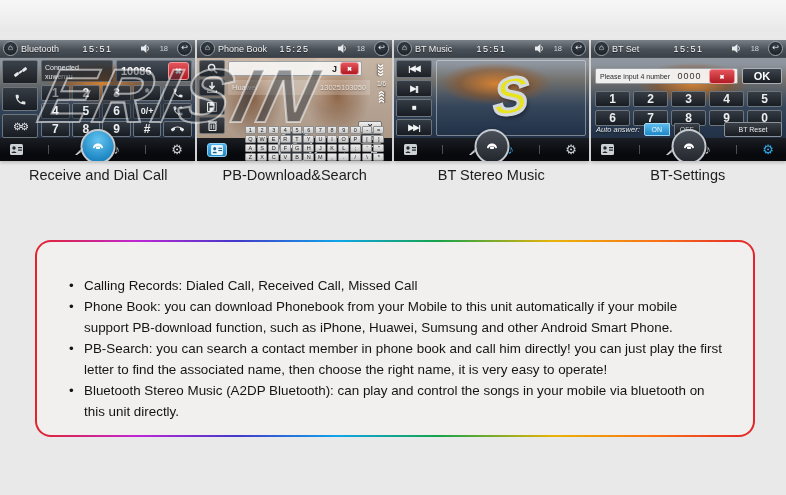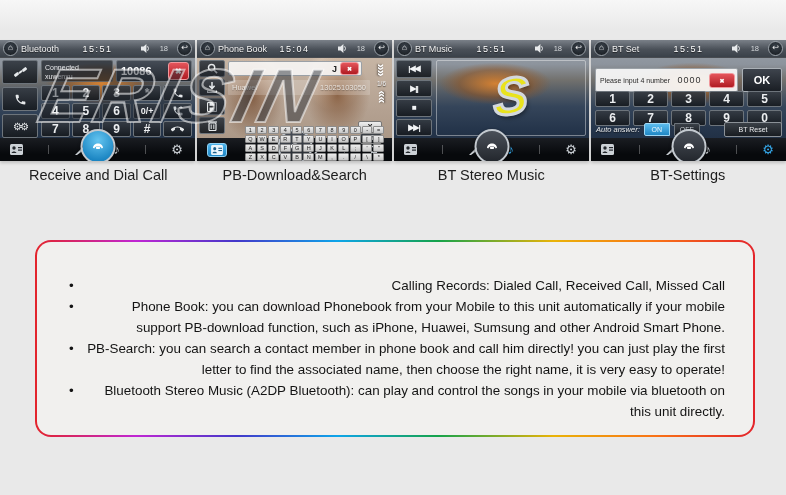--- a/index.html
+++ b/index.html
@@ -98,21 +98,21 @@
     border:1px solid #8d8d8d;border-radius:1px;color:#1a1a1a;font-size:5.5px;
     display:flex;align-items:center;justify-content:center;}
   
   .p3-leftcol{position:absolute;left:2px;top:2px;width:36px;display:flex;flex-direction:column;gap:2px;}
   .p3-leftcol .sq-btn{height:17.5px;color:#f2f4f6;font-size:8px;letter-spacing:-1px;font-weight:bold;}
   .p3-frame{position:absolute;left:42px;top:2px;right:3px;bottom:2px;border:1px solid rgba(255,255,255,.4);border-radius:2px;}
   .s-logo{position:absolute;left:50%;top:50%;transform:translate(-50%,-54%) rotate(-6deg) skewX(-6deg);
     font-size:52px;font-weight:bold;font-style:italic;color:#e9e31d;
     -webkit-text-stroke:3px #d3d8dd;text-shadow:2px 3px 4px rgba(0,0,0,.45);line-height:1;}
   
-  .pin-row{position:absolute;left:4px;top:10px;right:4px;height:24px;display:flex;gap:4px;}
+  .pin-row{position:absolute;left:4px;top:10px;right:4px;height:16px;display:flex;gap:4px;}
   .pin-field{flex:1;background:rgba(250,250,250,.92);border:1px solid #9aa0a6;border-radius:2px;
     display:flex;align-items:center;box-sizing:border-box;padding:0 2px 0 4px;}
   .pin-label{color:#2a2a2a;font-size:7px;white-space:nowrap;}
   .pin-val{flex:1;text-align:center;color:#333;font-size:9px;letter-spacing:1px;}
   .ok-btn{width:38px;background:linear-gradient(180deg,#3e444d,#1a1e24);border:1px solid #aab0b6;border-radius:2px;
     color:#fff;font-size:11px;font-weight:bold;display:flex;align-items:center;justify-content:center;}
   .numgrid{position:absolute;left:4px;right:4px;top:33px;height:28px;
     display:grid;grid-template-columns:repeat(5,1fr);grid-template-rows:repeat(2,1fr);gap:3px;}
   .auto-row{position:absolute;left:5px;right:4px;top:64px;height:14px;display:flex;align-items:center;gap:4px;}
   .auto-label{color:#e8eaec;font-size:7.5px;text-shadow:0 1px 1px rgba(0,0,0,.6);font-style:italic;}
@@ -126,21 +126,21 @@
     font-size:76px;font-weight:bold;font-style:italic;letter-spacing:4px;transform:skewX(-14deg);
     color:rgba(38,44,52,.48);-webkit-text-stroke:2px rgba(255,255,255,.55);line-height:1;}
   
   .captions{position:absolute;left:0;top:167px;width:786px;display:flex;}
   .caption{flex:1;text-align:center;color:#1d1d1d;font-size:14.5px;}
   
   .info-wrap{position:absolute;left:35px;top:240px;width:720px;height:197px;border-radius:16px;
     background:linear-gradient(90deg,#e3242b,#c026d3 14%,#4338ca 28%,#0ea5e9 42%,#16a34a 56%,#eab308 72%,#f97316 86%,#e3242b 100%);
     padding:2px;box-sizing:border-box;}
   .info-inner{width:100%;height:100%;border-radius:14px;background:#f1f0ee;box-sizing:border-box;
-    padding:33px 28px 6px 30px;text-align:right;}
+    padding:33px 28px 6px 30px;}
   .info-inner ul{margin:0;padding:0;list-style:none;}
   .info-inner li{position:relative;padding-left:17px;color:#141414;font-size:13.4px;line-height:21px;}
   .info-inner li::before{content:"\2022";position:absolute;left:2px;top:0;}
   
   svg{display:block;}
 </style>
 </head>
 <body>
 
 <div class="panels">
@@ -244,21 +244,21 @@
       <span class="nav-glyph">♪</span>
       <div class="nav-div"></div>
       <span class="nav-glyph">⚙</span>
     </div>
   </div>
 
   <div class="panel bg-people">
     <div class="hdr">
       <div class="circle-btn"><span>⌂</span></div>
       <span class="title">Phone Book</span>
-      <span class="time">15:04</span>
+      <span class="time">15:25</span>
       <div class="right">
         <svg width="10" height="9" viewBox="0 0 10 9">
             <polygon points="0,2.6 2.6,2.6 5.4,0 5.4,9 2.6,6.4 0,6.4" fill="#e8eaec"></polygon>
             <path d="M6.6 2.2 Q8.4 4.5 6.6 6.8" stroke="#e8eaec" stroke-width="1" fill="none"></path>
           </svg>
         <span class="vol-num">18</span>
         <div class="circle-btn"><span>↩</span></div>
       </div>
     </div>
     <div class="p-body">

